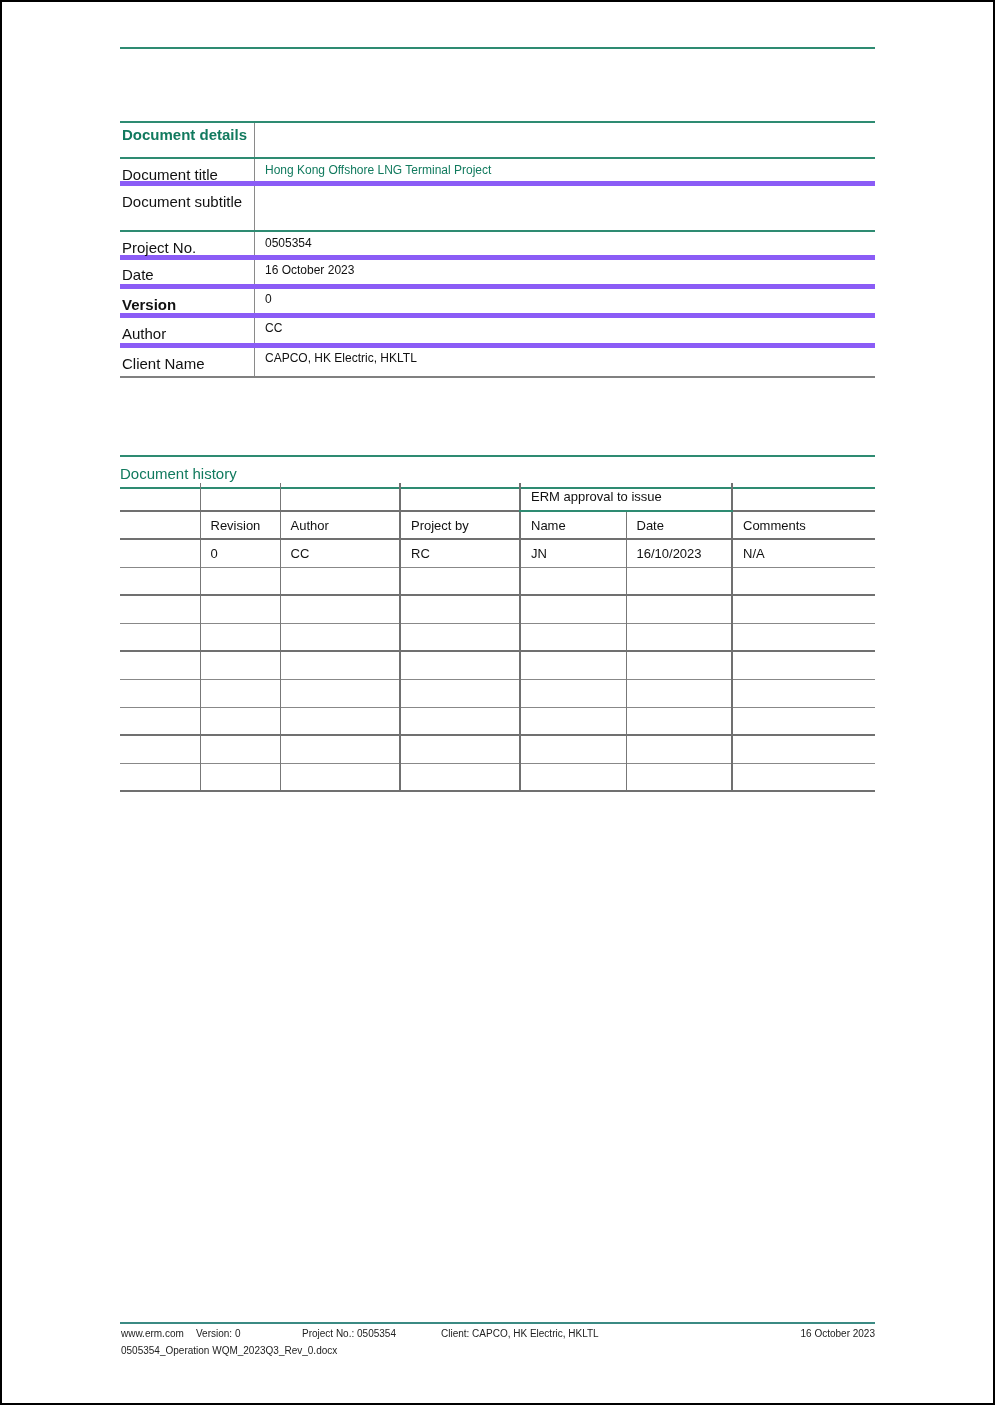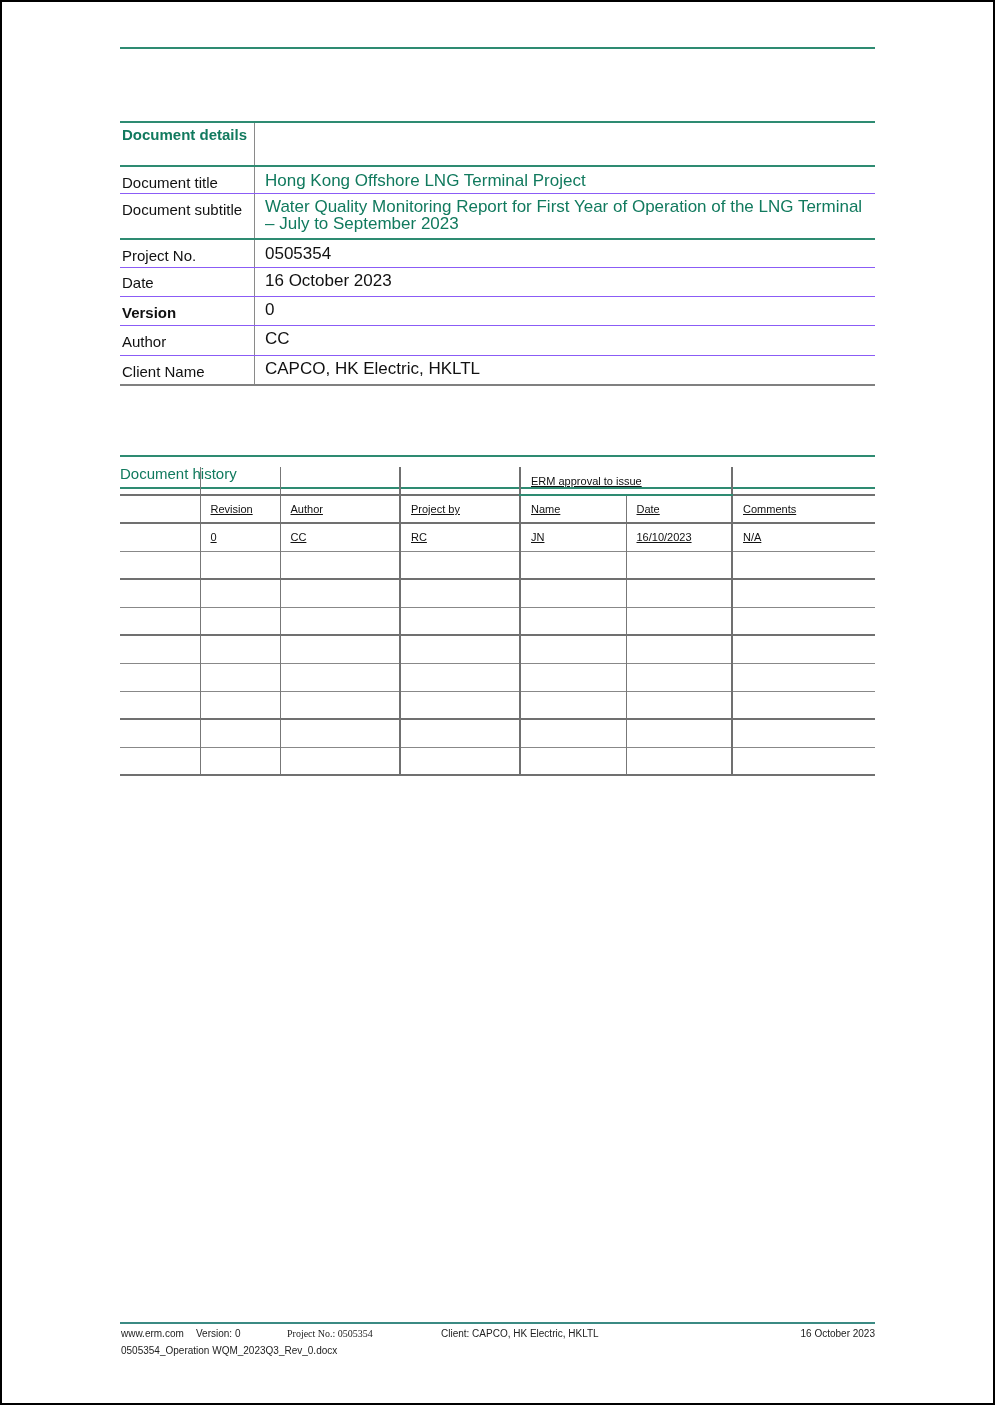--- a/index.html
+++ b/index.html
@@ -8,60 +8,59 @@
   .page-border { position: absolute; left: 0; top: 0; width: 991px; height: 1401px;
                  border: 2px solid #000; border-left-width: 2px; box-sizing: content-box; }
   .green { color: #117a5e; }
   .hline { position: absolute; left: 120px; width: 755px; }
   .top-rule { top: 47px; height: 2px; background: #2e8b72; }
 
   
   .dd { position: absolute; left: 120px; top: 121px; width: 755px; }
   .dd-row { position: relative; display: flex; box-sizing: border-box; }
   .dd-label { width: 135px; box-sizing: border-box; padding-left: 2px; font-size: 15px; border-right: 1px solid #8a8a8a; }
-  .dd-value { flex: 1; padding-left: 10px; font-size: 17px; }
+  .dd-value { flex: 1; padding-left: 10px; font-size: 12px; }
   .t-green-thick { border-top: 2px solid #2e8b72; }
-  .b-gray { border-bottom: 1px solid #8b5cf6; }
+  .b-gray { border-bottom: 5px solid #8b5cf6; }
   .b-gray-thick { border-bottom: 2px solid #808080; justify-content: flex-end; }
 
   
   .hist-title { position: absolute; left: 120px; top: 455px; width: 755px; border-top: 2px solid #2e8b72;
                 font-size: 15px; padding-top: 8px; height: 22px; border-bottom: 2px solid #2e8b72; }
-  table.hist { position: absolute; left: 120px; top: 467px; width: 755px; border-collapse: collapse;
-               table-layout: fixed; font-size: 11px; text-decoration: underline; }
+  table.hist { position: absolute; left: 120px; top: 483px; width: 755px; border-collapse: collapse;
+               table-layout: fixed; font-size: 13px; }
   table.hist td { height: 28px; padding: 0 0 0 10px; border-left: 1px solid #777; border-top: 1px solid #888;
                   vertical-align: middle; box-sizing: border-box; }
   table.hist td:first-child { border-left: none; }
   table.hist tr.thick td { border-top: 2px solid #707070; }
   table.hist tr.last td { border-bottom: 2px solid #707070; }
   table.hist td.thickl { border-left: 2px solid #707070; }
   table.hist td.approval { border-bottom: 2px solid #2e8b72; }
 
   
   .footer-rule { position: absolute; left: 120px; top: 1322px; width: 755px; height: 2px; background: #3b8a83; }
   .footer { position: absolute; top: 1328px; font-size: 10px; color: #222; }
 </style>
 </head>
 <body>
 
 <div class="page-border"></div>
 <div class="hline top-rule"></div>
 
 <div class="dd">
-  <div class="dd-row t-green-thick" style="height:44px;">
+  <div class="dd-row t-green-thick" style="height:36px;">
     <div class="dd-label green" style="font-weight:bold;padding-top:3px;">Document details</div>
     <div class="dd-value"></div>
   </div>
   <div class="dd-row t-green-thick b-gray" style="height:29px;">
     <div class="dd-label" style="padding-top:7px;">Document title</div>
     <div class="dd-value green" style="padding-top:4px;">Hong Kong Offshore LNG Terminal Project</div>
   </div>
   <div class="dd-row" style="height:44px;">
     <div class="dd-label" style="padding-top:7px;">Document subtitle</div>
-    <div class="dd-value green" style="padding-top:4px;line-height:17px;padding-right:10px;">Water Quality Monitoring Report for First Year of Operation of the LNG Terminal – July to September 2023</div>
   </div>
   <div class="dd-row t-green-thick b-gray" style="height:30px;">
     <div class="dd-label" style="padding-top:7px;">Project No.</div>
     <div class="dd-value" style="padding-top:4px;">0505354</div>
   </div>
   <div class="dd-row b-gray" style="height:29px;">
     <div class="dd-label" style="padding-top:6px;">Date</div>
     <div class="dd-value" style="padding-top:3px;">16 October 2023</div>
   </div>
   <div class="dd-row b-gray" style="height:29px;">
@@ -188,16 +187,16 @@
         <td class="thickl"></td>
         <td></td>
         <td class="thickl"></td>
       </tr>
 </tbody>
   </table>
 
 <div class="footer-rule"></div>
 <div class="footer" style="left:121px;">www.erm.com</div>
 <div class="footer" style="left:196px;">Version: 0</div>
-<div class="footer" style="left:287px;font-family:Liberation Serif, serif;">Project No.: 0505354</div>
+<div class="footer" style="left:302px;">Project No.: 0505354</div>
 <div class="footer" style="left:441px;">Client: CAPCO, HK Electric, HKLTL</div>
 <div class="footer" style="right:120px;">16 October 2023</div>
 <div class="footer" style="left:121px;top:1345px;">0505354_Operation WQM_2023Q3_Rev_0.docx</div>
 
 </body></html>

